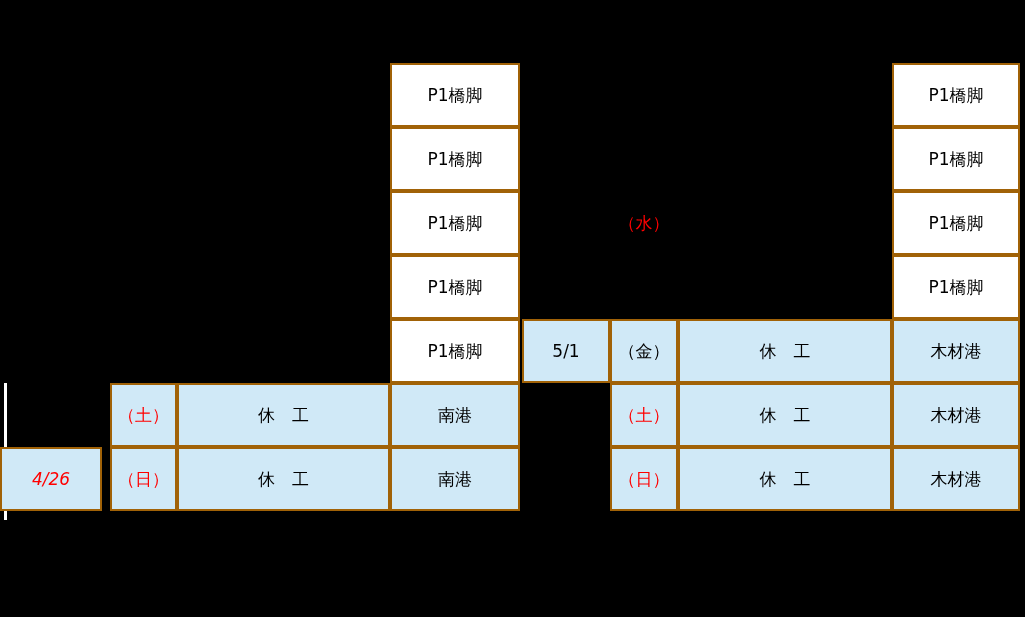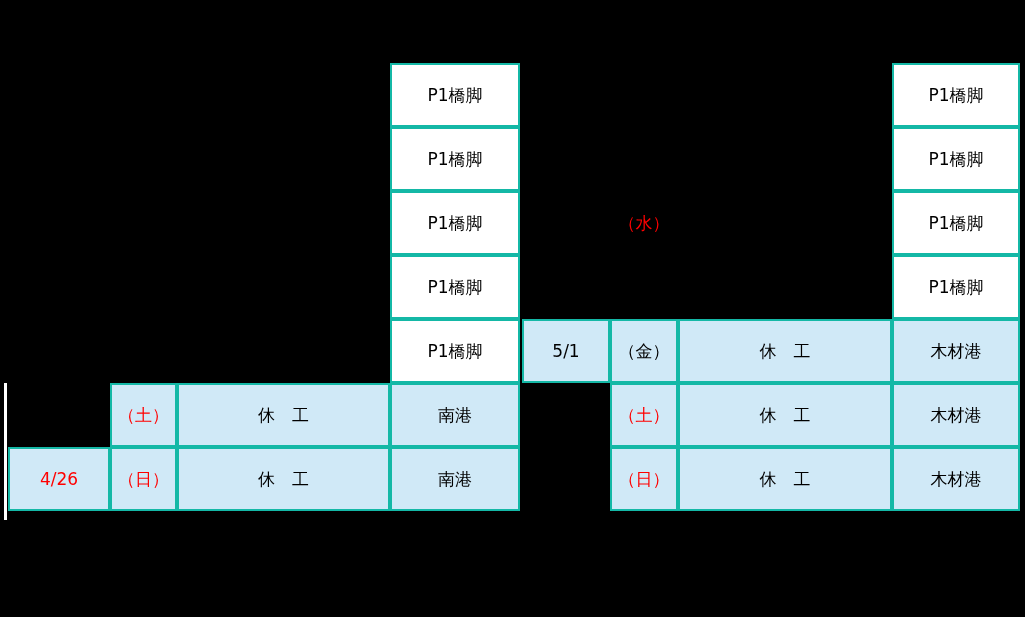--- a/index.html
+++ b/index.html
@@ -8,21 +8,21 @@
     width:1025px;height:617px;
     background:var(--bg,#000);
     overflow:hidden;
     font-family:"DejaVu Sans","Liberation Sans",sans-serif;
     font-size:17px;
     color:var(--text,#000);
   }
   .cell{
     position:absolute;
     box-sizing:border-box;
-    border:2px solid #14b8a6;
+    border:2px solid #a16207;
     display:flex;
     align-items:center;
     justify-content:center;
     white-space:nowrap;
     text-align:right;
   }
   .white{background:var(--white,#fff);}
   .blue{background:var(--blue,#d0e9f7);}
   .red{color:var(--red,#ff0000);}
   .free{
@@ -55,21 +55,21 @@
   <div class="cell white" style="left:892px;top:255px;width:128px;height:64px;">P1橋脚</div>
 
   <div class="free red" style="left:610px;top:191px;width:68px;height:64px;">（水）</div>
 
   <div class="vline" style="left:4px;top:383px;width:3px;height:137px;"></div>
 
   <div class="cell blue red" style="left:110px;top:383px;width:67px;height:64px;">（土）</div>
   <div class="cell blue" style="left:177px;top:383px;width:213px;height:64px;">休　工</div>
   <div class="cell blue" style="left:390px;top:383px;width:130px;height:64px;">南港</div>
 
-  <div class="cell blue red" style="left:8px;top:447px;width:102px;height:64px;">4/26</div>
+  <div class="cell blue red" style="left:0;top:447px;width:102px;height:64px;font-style:italic;">4/26</div>
   <div class="cell blue red" style="left:110px;top:447px;width:67px;height:64px;">（日）</div>
   <div class="cell blue" style="left:177px;top:447px;width:213px;height:64px;">休　工</div>
   <div class="cell blue" style="left:390px;top:447px;width:130px;height:64px;">南港</div>
 
   <div class="cell blue" style="left:522px;top:319px;width:88px;height:64px;">5/1</div>
   <div class="cell blue" style="left:610px;top:319px;width:68px;height:64px;">（金）</div>
   <div class="cell blue" style="left:678px;top:319px;width:214px;height:64px;">休　工</div>
   <div class="cell blue" style="left:892px;top:319px;width:128px;height:64px;">木材港</div>
 
   <div class="cell blue red" style="left:610px;top:383px;width:68px;height:64px;">（土）</div>

